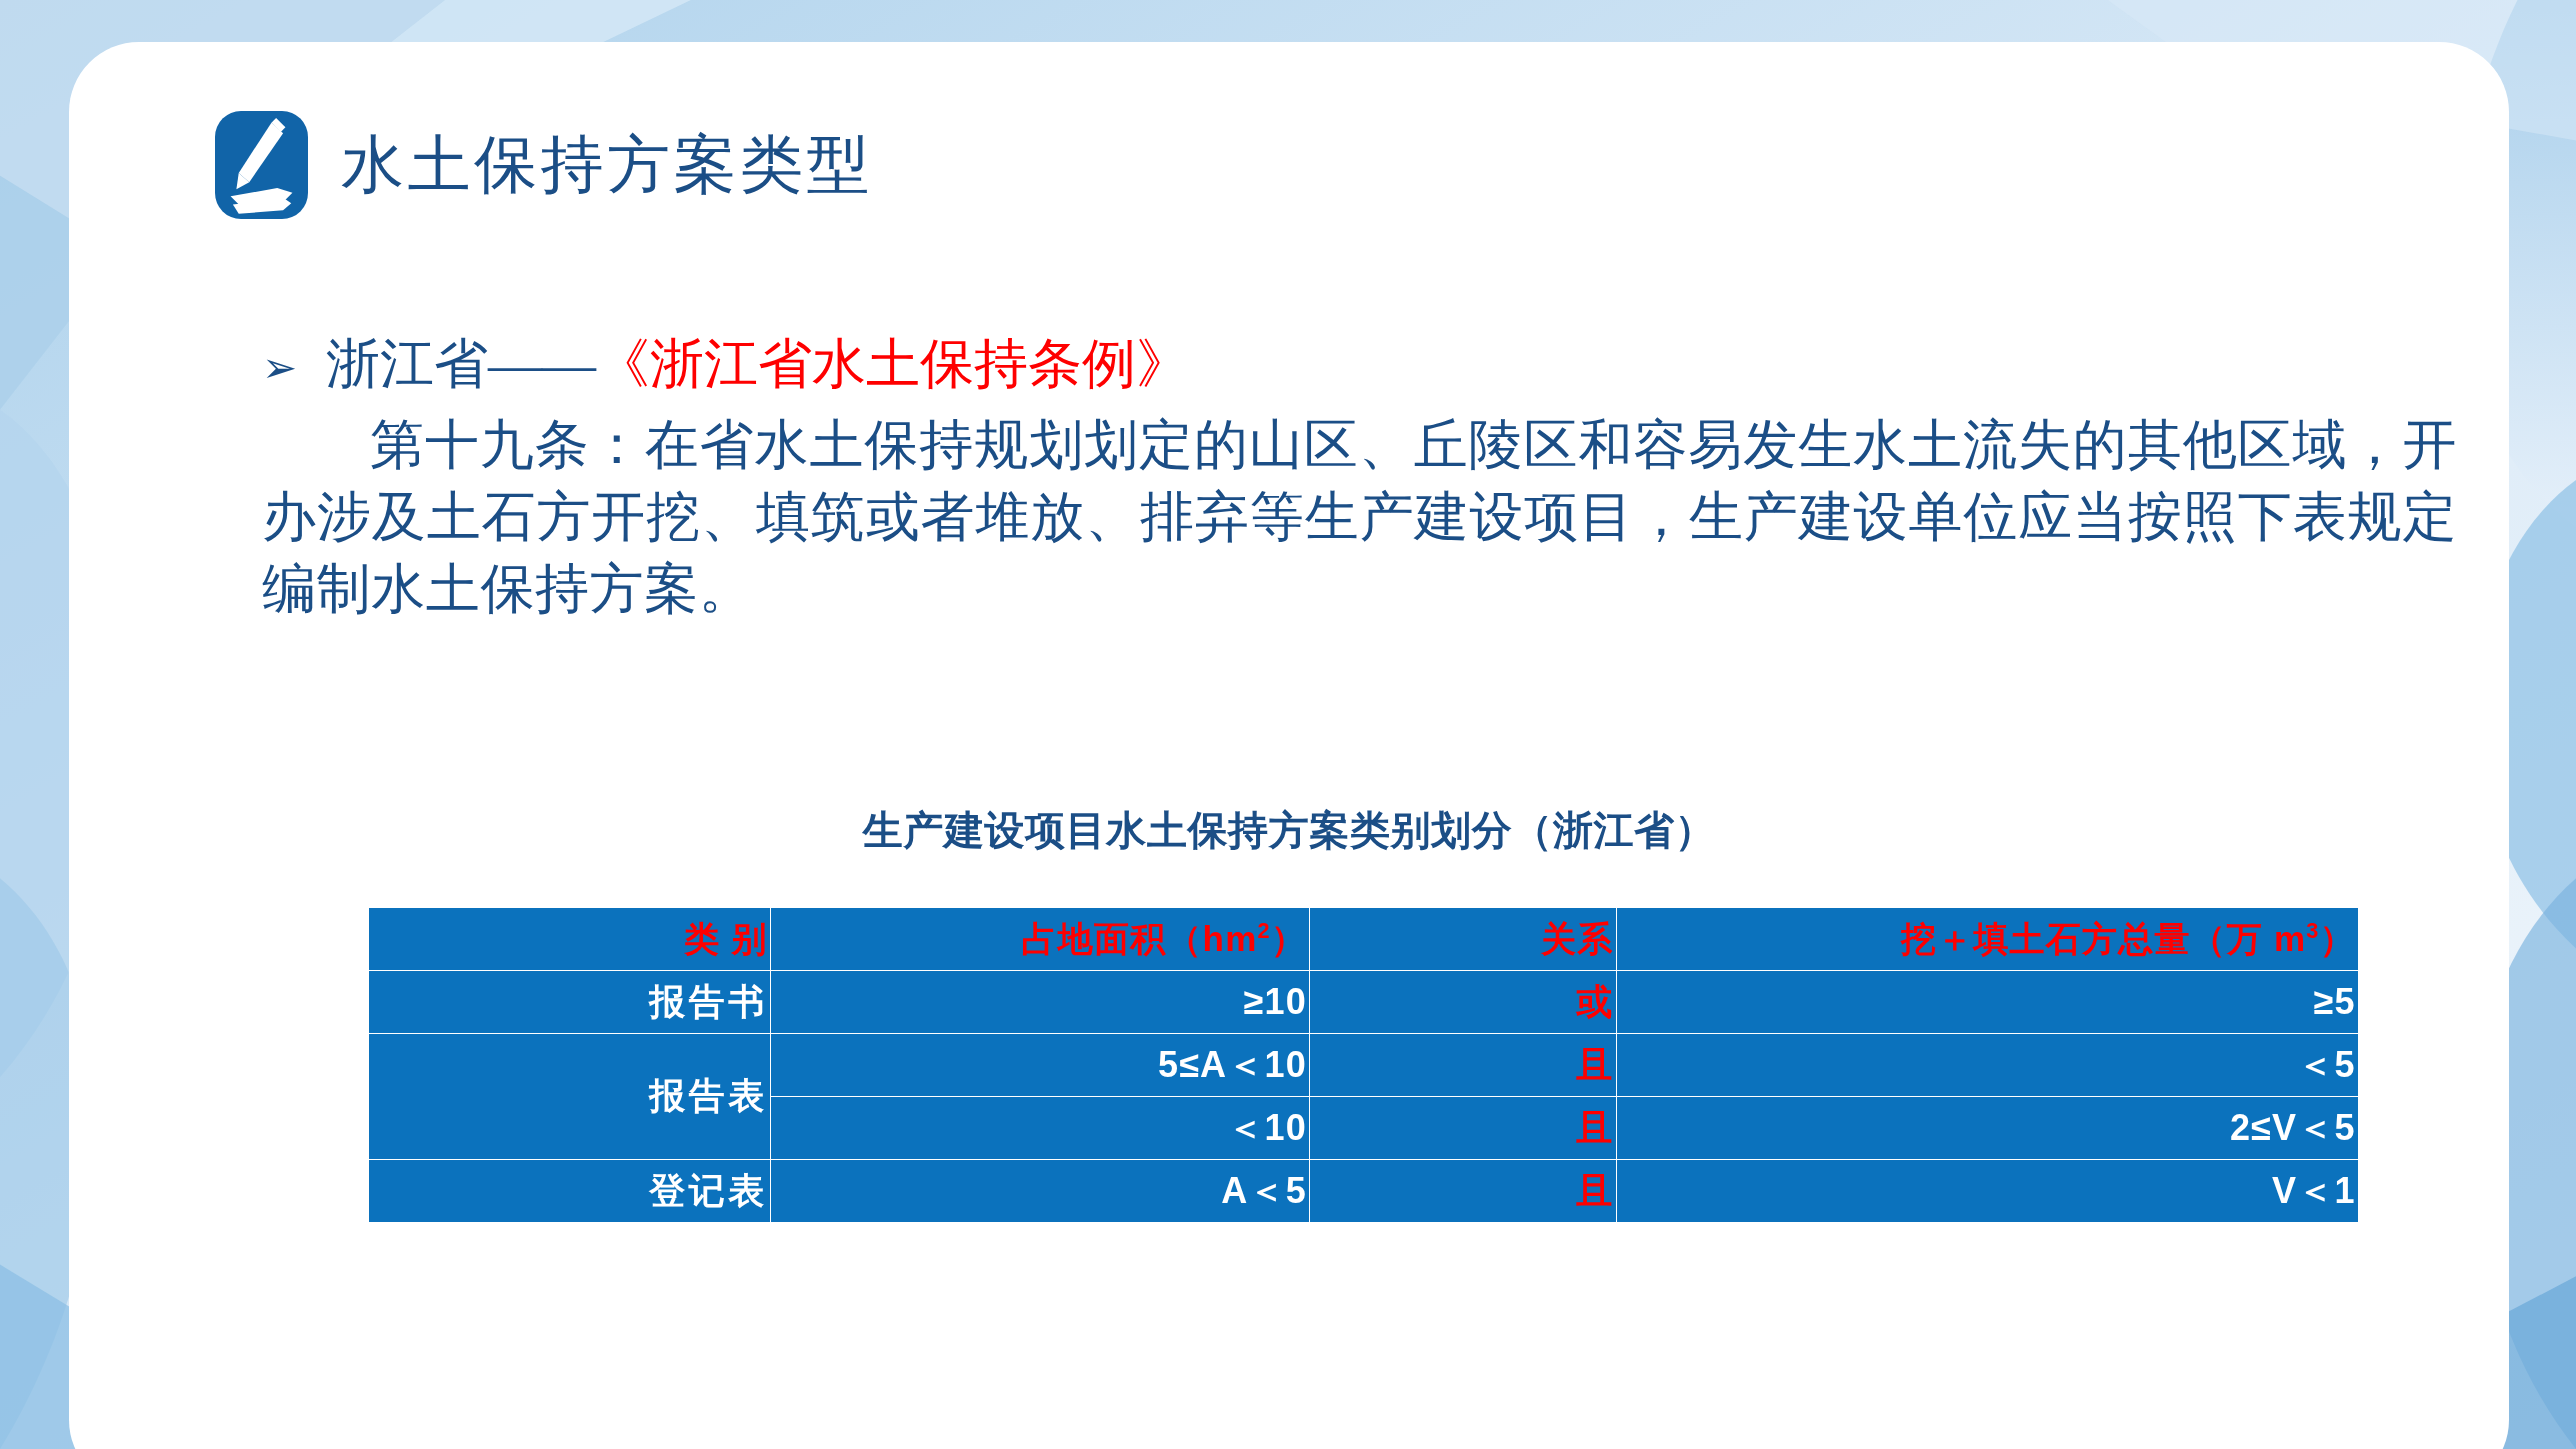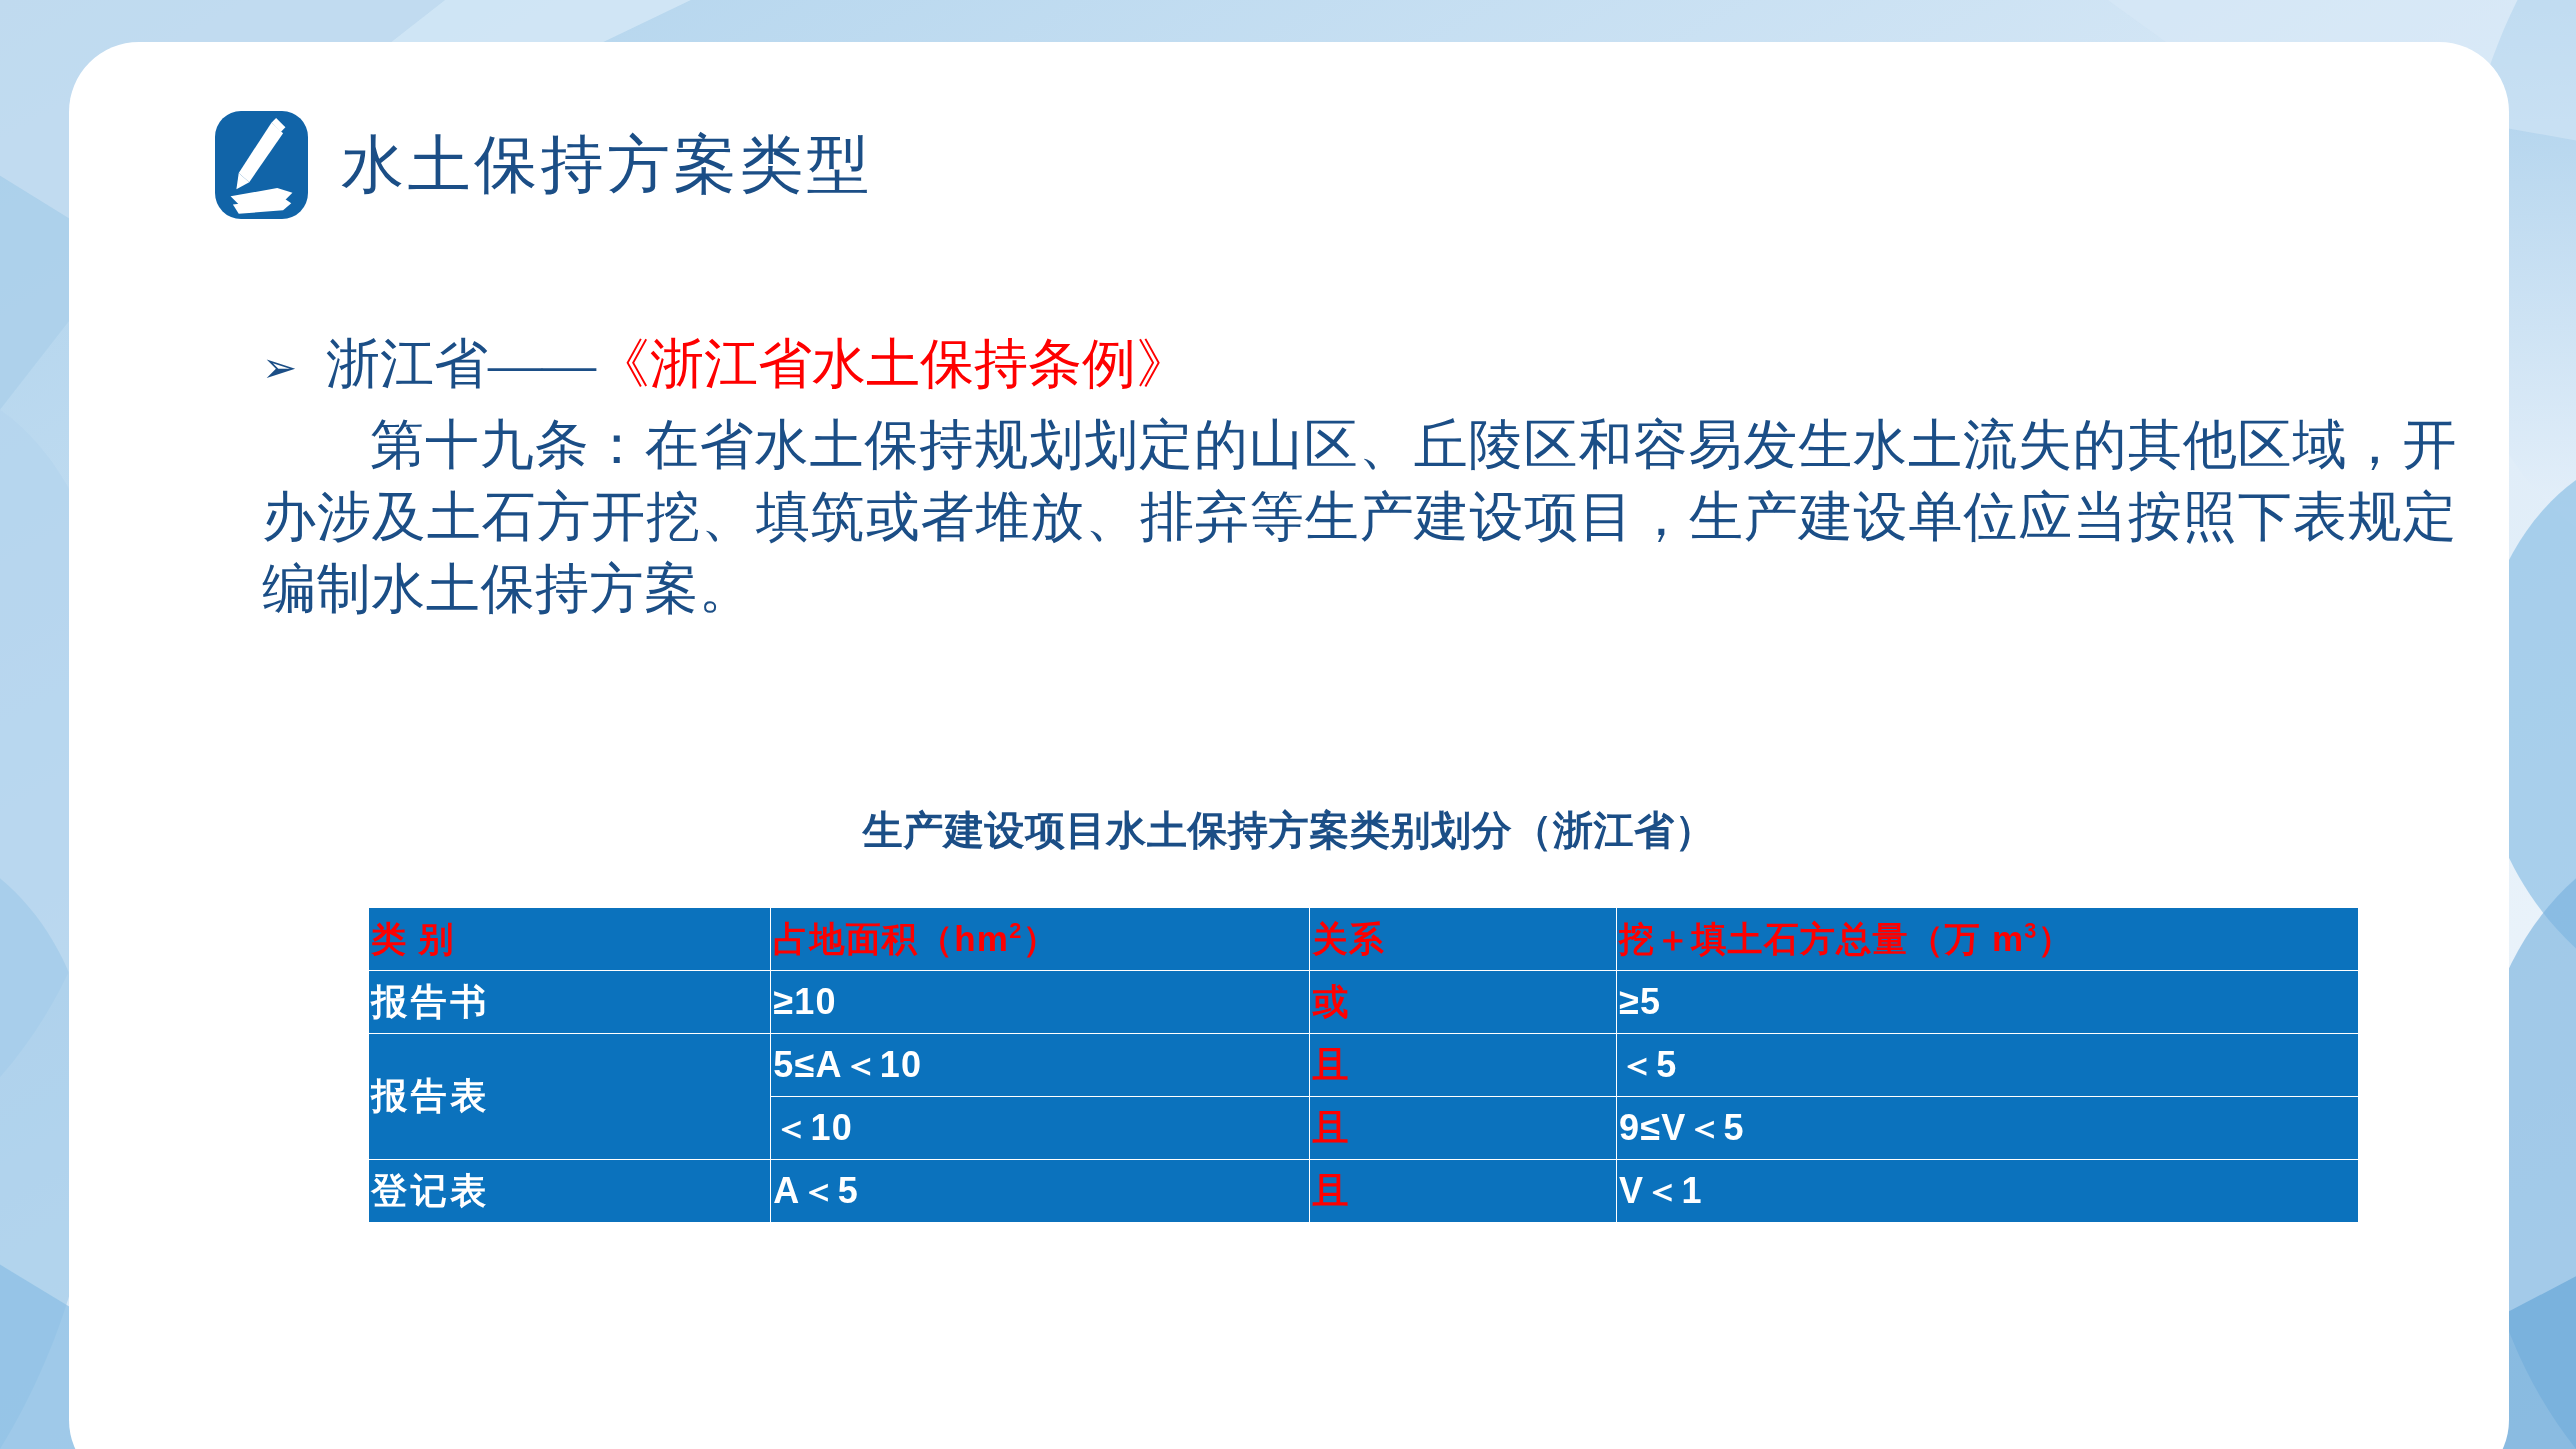--- a/index.html
+++ b/index.html
@@ -108,21 +108,21 @@
     border-collapse: collapse;
     table-layout: fixed;
     background: #0b72bd;
   }
   table.zj col.c1 { width: 20.2%; }
   table.zj col.c2 { width: 27.1%; }
   table.zj col.c3 { width: 15.4%; }
   table.zj col.c4 { width: 37.3%; }
   table.zj th, table.zj td {
     border: 1.8px solid #ffffff;
-    text-align: left;
+    text-align: right;
     vertical-align: middle;
     color: #ffffff;
     font-weight: bold;
     font-size: 36px;
     letter-spacing: 1.2px;
     height: 63px;
     padding: 3.5px 2.3px;
   }
   table.zj th { color: #fe0000; font-size: 35px; }
   table.zj td.rel { color: #fe0000; }
@@ -238,21 +238,21 @@
         </tr>
         <tr>
           <td class="cat" rowspan="2">报告表</td>
           <td>5≤A＜10</td>
           <td class="rel">且</td>
           <td>＜5</td>
         </tr>
         <tr>
           <td>＜10</td>
           <td class="rel">且</td>
-          <td>9≤V＜5</td>
+          <td>2≤V＜5</td>
         </tr>
         <tr>
           <td class="cat">登记表</td>
           <td>A＜5</td>
           <td class="rel">且</td>
           <td>V＜1</td>
         </tr>
       </tbody>
     </table>
   </div>

